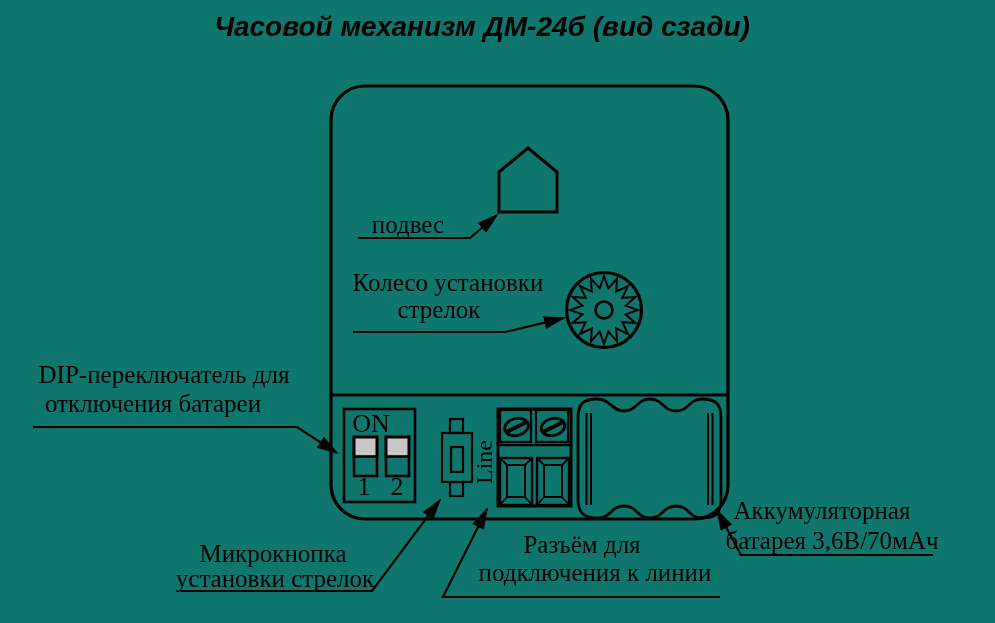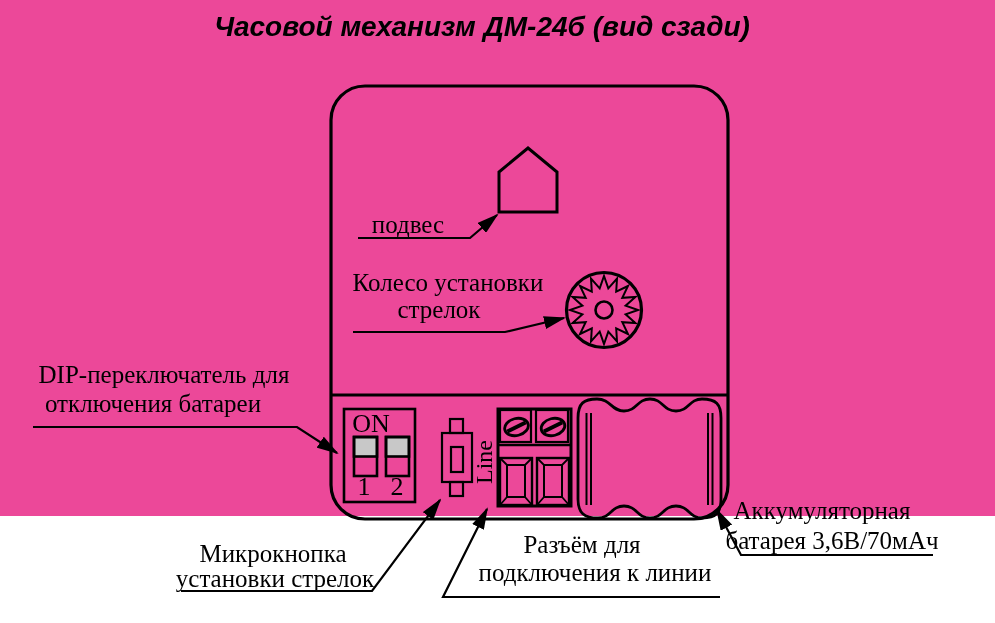--- a/index.html
+++ b/index.html
@@ -6,22 +6,22 @@
     margin: 0;
     padding: 0;
     background: #ffffff;
     width: 995px;
     height: 623px;
     overflow: hidden;
   }
   .canvas {
     position: relative;
     width: 995px;
-    height: 516px;
-    background: #ec4899;
+    height: 623px;
+    background: #0f766e;
   }
   svg {
     display: block;
     font-family: "Liberation Serif", serif;
   }
   .ln   { stroke: #000000; fill: none; }
   text  { fill: #000000; }
   .title-text {
     font-family: "Liberation Sans", sans-serif;
     font-style: italic;

